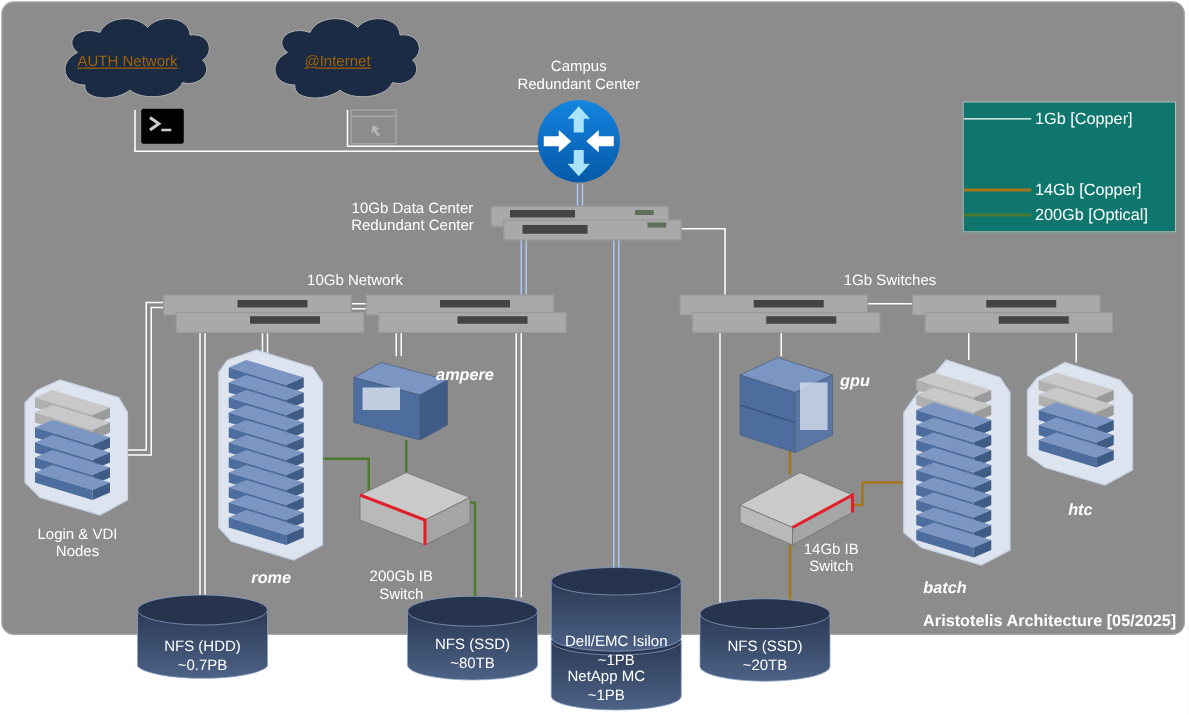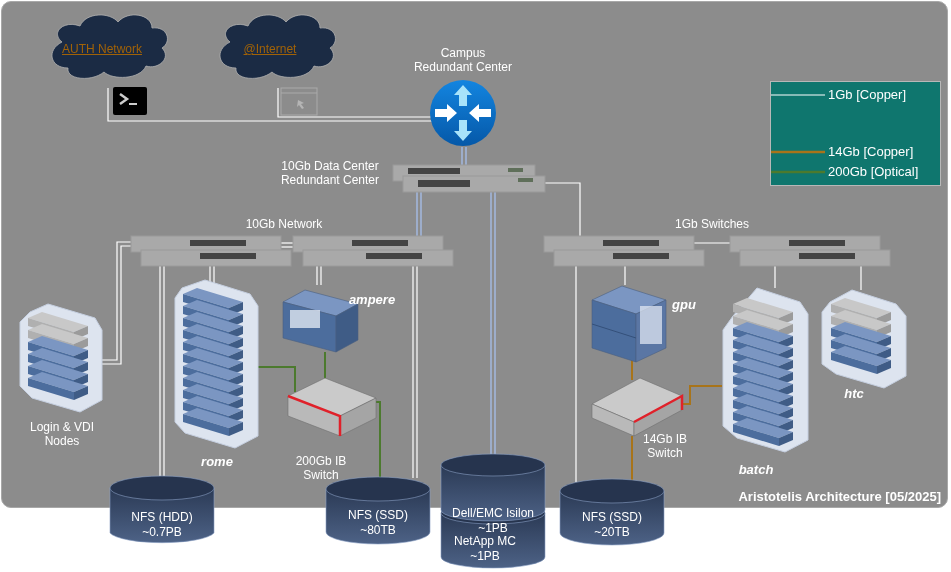--- a/index.html
+++ b/index.html
@@ -265,21 +265,21 @@
 <div class="lbl" style="left:652px; top:217px; width:120px;">1Gb Switches</div>
 
 <div class="lbl" style="left:12px; top:420px; width:100px;">
   <div>Login &amp; VDI</div>
   <div>Nodes</div>
 </div>
 <div class="lbl it" style="left:187px; top:455px; width:60px;">rome</div>
 <div class="lbl it" style="left:342px; top:293px; width:60px;">ampere</div>
 <div class="lbl it" style="left:664px; top:298px; width:40px;">gpu</div>
 <div class="lbl it" style="left:726px; top:463px; width:60px;">batch</div>
-<div class="lbl it" style="left:834px; top:387px; width:40px;">htc</div>
+<div class="lbl it" style="left:834px; top:401px; width:40px;text-align:right;">htc</div>
 
 <div class="lbl" style="left:286px; top:454px; width:70px;">
   <div>200Gb IB</div>
   <div>Switch</div>
 </div>
 <div class="lbl" style="left:635px; top:432px; width:60px;">
   <div>14Gb IB</div>
   <div>Switch</div>
 </div>
 

